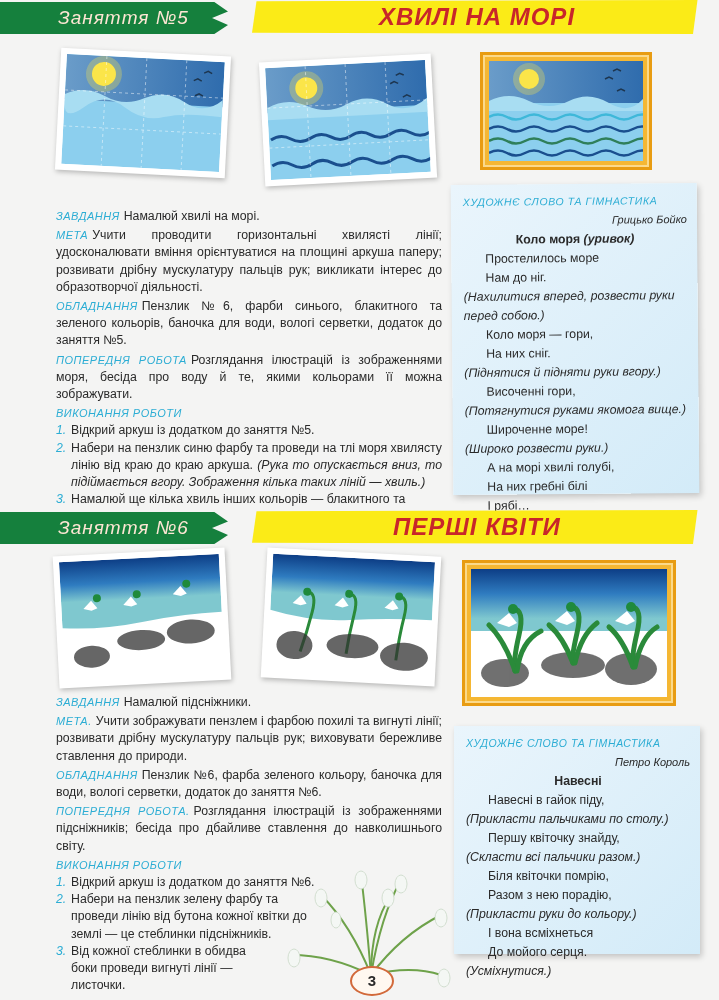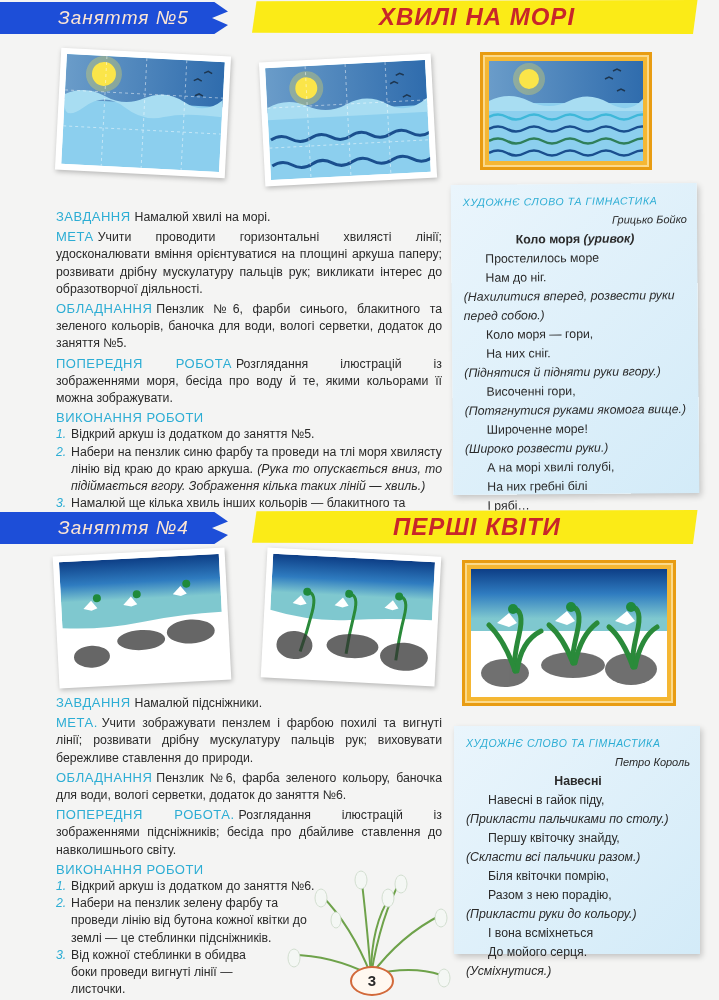--- a/index.html
+++ b/index.html
@@ -1,28 +1,28 @@
 <!DOCTYPE html>
 <html><head>
 <meta charset="utf-8">
 <style>
   html, body { margin:0; padding:0; }
   body { width:719px; height:1000px; background:#f4f4f3; position:relative; overflow:hidden;
          font-family:"Liberation Sans", sans-serif; color:#2a2a2a; }
   .abs { position:absolute; }
-  .lesson-tag { background:#1d4ed8; color:#fde6d4; font-style:italic; font-size:19px; letter-spacing:1px;
+  .lesson-tag { background:#15803d; color:#fde6d4; font-style:italic; font-size:19px; letter-spacing:1px;
                 height:32px; line-height:32px; padding-left:58px; width:170px;
                 clip-path:polygon(0 0, 94% 0, 100% 30%, 93% 50%, 100% 72%, 94% 100%, 0 100%); }
   .title-band { background:#fbeb17; height:34px; line-height:34px; text-align:center; color:#c8262a;
                 font-style:italic; font-size:24px; font-weight:bold; letter-spacing:1px;
                 clip-path:polygon(1% 4%, 99% 0, 98% 100%, 0 96%); }
   .card { position:absolute; background:#fff; box-shadow:1px 2px 5px rgba(0,0,0,.25); padding:6px; box-sizing:border-box; }
   .frame { position:absolute; background:#f5b733; border:3px solid #e89c12; padding:6px; box-sizing:border-box; box-shadow:0 0 0 2px #fbd98a inset; }
   .txt { font-size:12.3px; line-height:17.2px; }
-  .lbl { color:#2cadd4; font-size:13px; text-transform:uppercase; letter-spacing:.5px; margin-right:4px; }
+  .lbl { color:#2cadd4; font-style:italic; font-size:11px; text-transform:uppercase; letter-spacing:.5px; margin-right:4px; }
   .p { margin:0 0 2px 0; text-align:justify; }
   ol { margin:0; padding:0; list-style:none; }
   ol li { position:relative; padding-left:15px; }
   ol li .num { position:absolute; left:0; color:#2cadd4; font-style:italic; }
   .it { font-style:italic; }
   .poem { position:absolute; background:linear-gradient(135deg,#eaf5fc,#d3ebf8); box-shadow:2px 3px 6px rgba(0,0,0,.2); font-size:12.3px; line-height:19px; padding:8px 10px 8px 12px; box-sizing:border-box; }
   .poem .hdr { color:#2cadd4; font-style:italic; font-size:10.5px; letter-spacing:.6px; text-transform:uppercase; }
   .poem .author { text-align:right; font-style:italic; font-size:11px; }
   .poem .ptitle { text-align:center; font-weight:bold; }
   .poem .ptitle .it { font-weight:bold; }
@@ -133,21 +133,21 @@
   <div class="v">Височенні гори,</div>
   <div class="d">(Потягнутися руками якомога вище.)</div>
   <div class="v">Широченне море!</div>
   <div class="d">(Широко розвести руки.)</div>
   <div class="v">А на морі хвилі голубі,</div>
   <div class="v">На них гребні білі</div>
   <div class="v">І рябі…</div>
   <div class="d">(Мітувати руками рухи хвиль.)</div>
 </div>
 
-<div class="abs lesson-tag" style="left:0;top:512px;">Заняття №4</div>
+<div class="abs lesson-tag" style="left:0;top:512px;">Заняття №6</div>
 <div class="abs title-band" style="left:252px;top:510px;width:450px;">ПЕРШІ КВІТИ</div>
 
 <div class="card" style="left:56px;top:552px;width:172px;height:132px;transform:rotate(-3deg);">
   <svg width="160" height="120" viewBox="0 0 160 120">
     <defs>
         <linearGradient id="ns1" x1="0" y1="0" x2="0" y2="1">
           <stop offset="0" stop-color="#0d3e86"></stop>
           <stop offset=".35" stop-color="#2f7cc0"></stop>
           <stop offset=".6" stop-color="#7fc8cf"></stop>
         </linearGradient>

